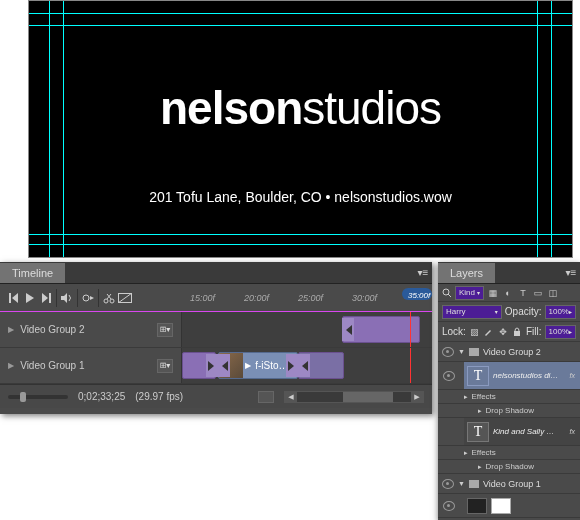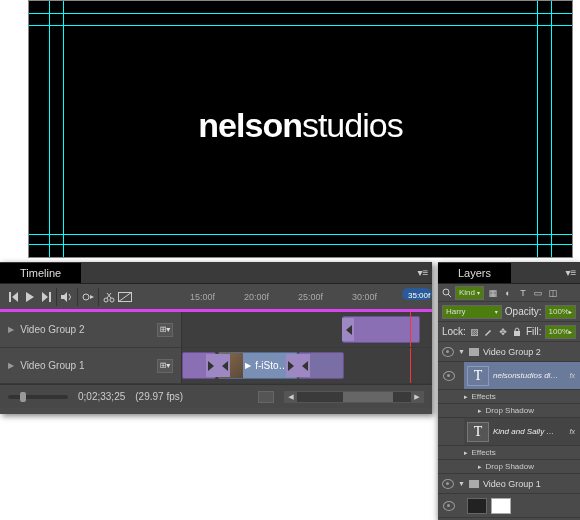--- a/index.html
+++ b/index.html
@@ -3,35 +3,35 @@
 <meta charset="utf-8">
 <style>
   * { box-sizing: border-box; margin: 0; padding: 0; }
   body { font-family: Arial, sans-serif; background: #fff; width: 580px; height: 520px; position: relative; }
   
   
   .canvas { position: absolute; left: 28px; top: 0; width: 545px; height: 258px; background: #000; border: 1px solid #888; }
   .guide-h { position: absolute; left: 0; right: 0; height: 1px; background: #00ffff; }
   .guide-v { position: absolute; top: 0; bottom: 0; width: 1px; background: #00ffff; }
   .logo-line { text-align: center; color: #fff; font-family: Arial, sans-serif; }
-  .logo-main { position: absolute; top: 105px; left: 0; right: 0; font-size: 34px; letter-spacing: -1px; }
+  .logo-main { position: absolute; top: 80px; left: 0; right: 0; font-size: 46px; letter-spacing: -1px; }
   .logo-main .bold { font-weight: 600; }
   .logo-main .thin { font-weight: 300; }
   .logo-sub { position: absolute; top: 148px; left: 0; right: 0; font-size: 18px; letter-spacing: 8px; font-weight: 300; }
   .addr { position: absolute; top: 188px; left: 0; right: 0; color: #fff; text-align: center; font-size: 14px; }
   .phone { position: absolute; top: 208px; left: 0; right: 0; color: #fff; text-align: center; font-size: 14px; }
   
   
   .timeline { position: absolute; left: 0; top: 262px; width: 432px; height: 152px; background: #4a4a4a; box-shadow: 2px 2px 6px rgba(0,0,0,0.5); font-size: 10px; color: #ddd; }
   .panel-tab-bar { background: #3a3a3a; height: 22px; display: flex; align-items: center; border-bottom: 1px solid #222; }
-  .panel-tab { padding: 4px 20px; background: #000000; color: #ddd; font-size: 11px; }
+  .panel-tab { padding: 4px 12px; background: #737373; color: #ddd; font-size: 11px; }
   .panel-tab-bar .spacer { flex: 1; }
   .tab-menu { width: 18px; text-align: center; color: #ccc; font-size: 10px; cursor: pointer; }
   
-  .tl-toolbar { height: 28px; display: flex; align-items: center; padding: 0 6px; border-bottom: 3px solid #d946ef; position: relative; }
+  .tl-toolbar { height: 28px; display: flex; align-items: center; padding: 0 6px; border-bottom: 1px solid #d946ef; position: relative; font-style: italic; }
   .tl-btn { width: 16px; height: 16px; display: flex; align-items: center; justify-content: center; color: #ccc; cursor: pointer; }
   .tl-sep { width: 1px; height: 18px; background: #333; margin: 0 2px; }
   .tl-ruler { position: absolute; left: 182px; right: 0; top: 0; bottom: 0; display: flex; align-items: center; font-size: 9px; color: #aaa; }
   .tl-ruler span { position: absolute; }
   .playhead-marker { position: absolute; top: 6px; color: #1e90ff; font-size: 9px; margin-left: 12px; }
   
   .tl-track { height: 36px; display: flex; align-items: center; border-bottom: 1px solid #3a3a3a; position: relative; }
   .tl-track-head { width: 182px; display: flex; align-items: center; padding: 0 8px; gap: 6px; border-right: 1px solid #333; height: 100%; }
   .tl-chevron { color: #999; font-size: 8px; }
   .tl-track-name { color: #ccc; font-size: 10px; }
@@ -54,21 +54,21 @@
   .audio-btn { width: 16px; height: 12px; background: #555; border: 1px solid #666; }
   .scrollbar { width: 140px; height: 12px; background: #3a3a3a; border: 1px solid #555; display: flex; }
   .scrollbar .arrow { width: 12px; background: #555; text-align: center; line-height: 10px; font-size: 7px; }
   .scrollbar .track { flex: 1; position: relative; }
   .scrollbar .thumb { position: absolute; left: 40%; width: 50px; top: 0; bottom: 0; background: #666; }
   
   
   .layers { position: absolute; left: 438px; top: 262px; width: 142px; height: 258px; background: #4a4a4a; box-shadow: 0 2px 6px rgba(0,0,0,0.5); font-size: 9px; color: #ddd; }
   .layers .row { display: flex; align-items: center; padding: 2px 4px; gap: 3px; border-bottom: 1px solid #3a3a3a; height: 20px; }
   .layers .filter-row { height: 18px; }
-  .mini-select { background: #4d7c0f; border: 1px solid #666; padding: 0 3px; font-size: 8px; height: 14px; display: flex; align-items: center; }
+  .mini-select { background: #4c1d95; border: 1px solid #666; padding: 0 3px; font-size: 8px; height: 14px; display: flex; align-items: center; }
   .mini-icon { width: 12px; height: 12px; display: flex; align-items: center; justify-content: center; color: #ccc; font-size: 9px; }
   .pct { font-size: 10px; }
   .layer-group-head { display: flex; align-items: center; height: 20px; padding: 0 4px; gap: 4px; background: #4a4a4a; border-bottom: 1px solid #3a3a3a; }
   .eye { width: 12px; height: 10px; border: 1px solid #999; border-radius: 50%; position: relative; }
   .eye::after { content: ""; position: absolute; width: 3px; height: 3px; background: #999; border-radius: 50%; top: 2px; left: 3px; }
   .twisty { font-size: 7px; color: #ccc; }
   .film-icon { width: 10px; height: 8px; background: #aaa; position: relative; }
   .layer-item { display: flex; align-items: center; height: 28px; gap: 4px; border-bottom: 1px solid #3a3a3a; }
   .layer-item .eyebox { width: 22px; display: flex; justify-content: center; }
   .layer-content { flex: 1; height: 100%; display: flex; align-items: center; gap: 4px; padding: 0 3px; overflow: hidden; }
@@ -96,20 +96,21 @@
   <div class="guide-h" style="bottom:22px"></div>
   <div class="guide-h" style="bottom:12px"></div>
   <div class="guide-v" style="left:20px"></div>
   <div class="guide-v" style="left:34px"></div>
   <div class="guide-v" style="right:34px"></div>
   <div class="guide-v" style="right:20px"></div>
 
   <div class="logo-line logo-main">
     <span class="bold">nelson</span><span class="thin">studios</span>
   </div>
+  <div class="addr">201 Tofu Lane, Boulder, CO • nelsonstudios.wow</div>
 </div>
 
 <div class="timeline">
   <div class="panel-tab-bar">
     <div class="panel-tab">Timeline</div>
     <div class="spacer"></div>
     <div class="tab-menu">▾≡</div>
   </div>
 
   <div class="tl-toolbar">

